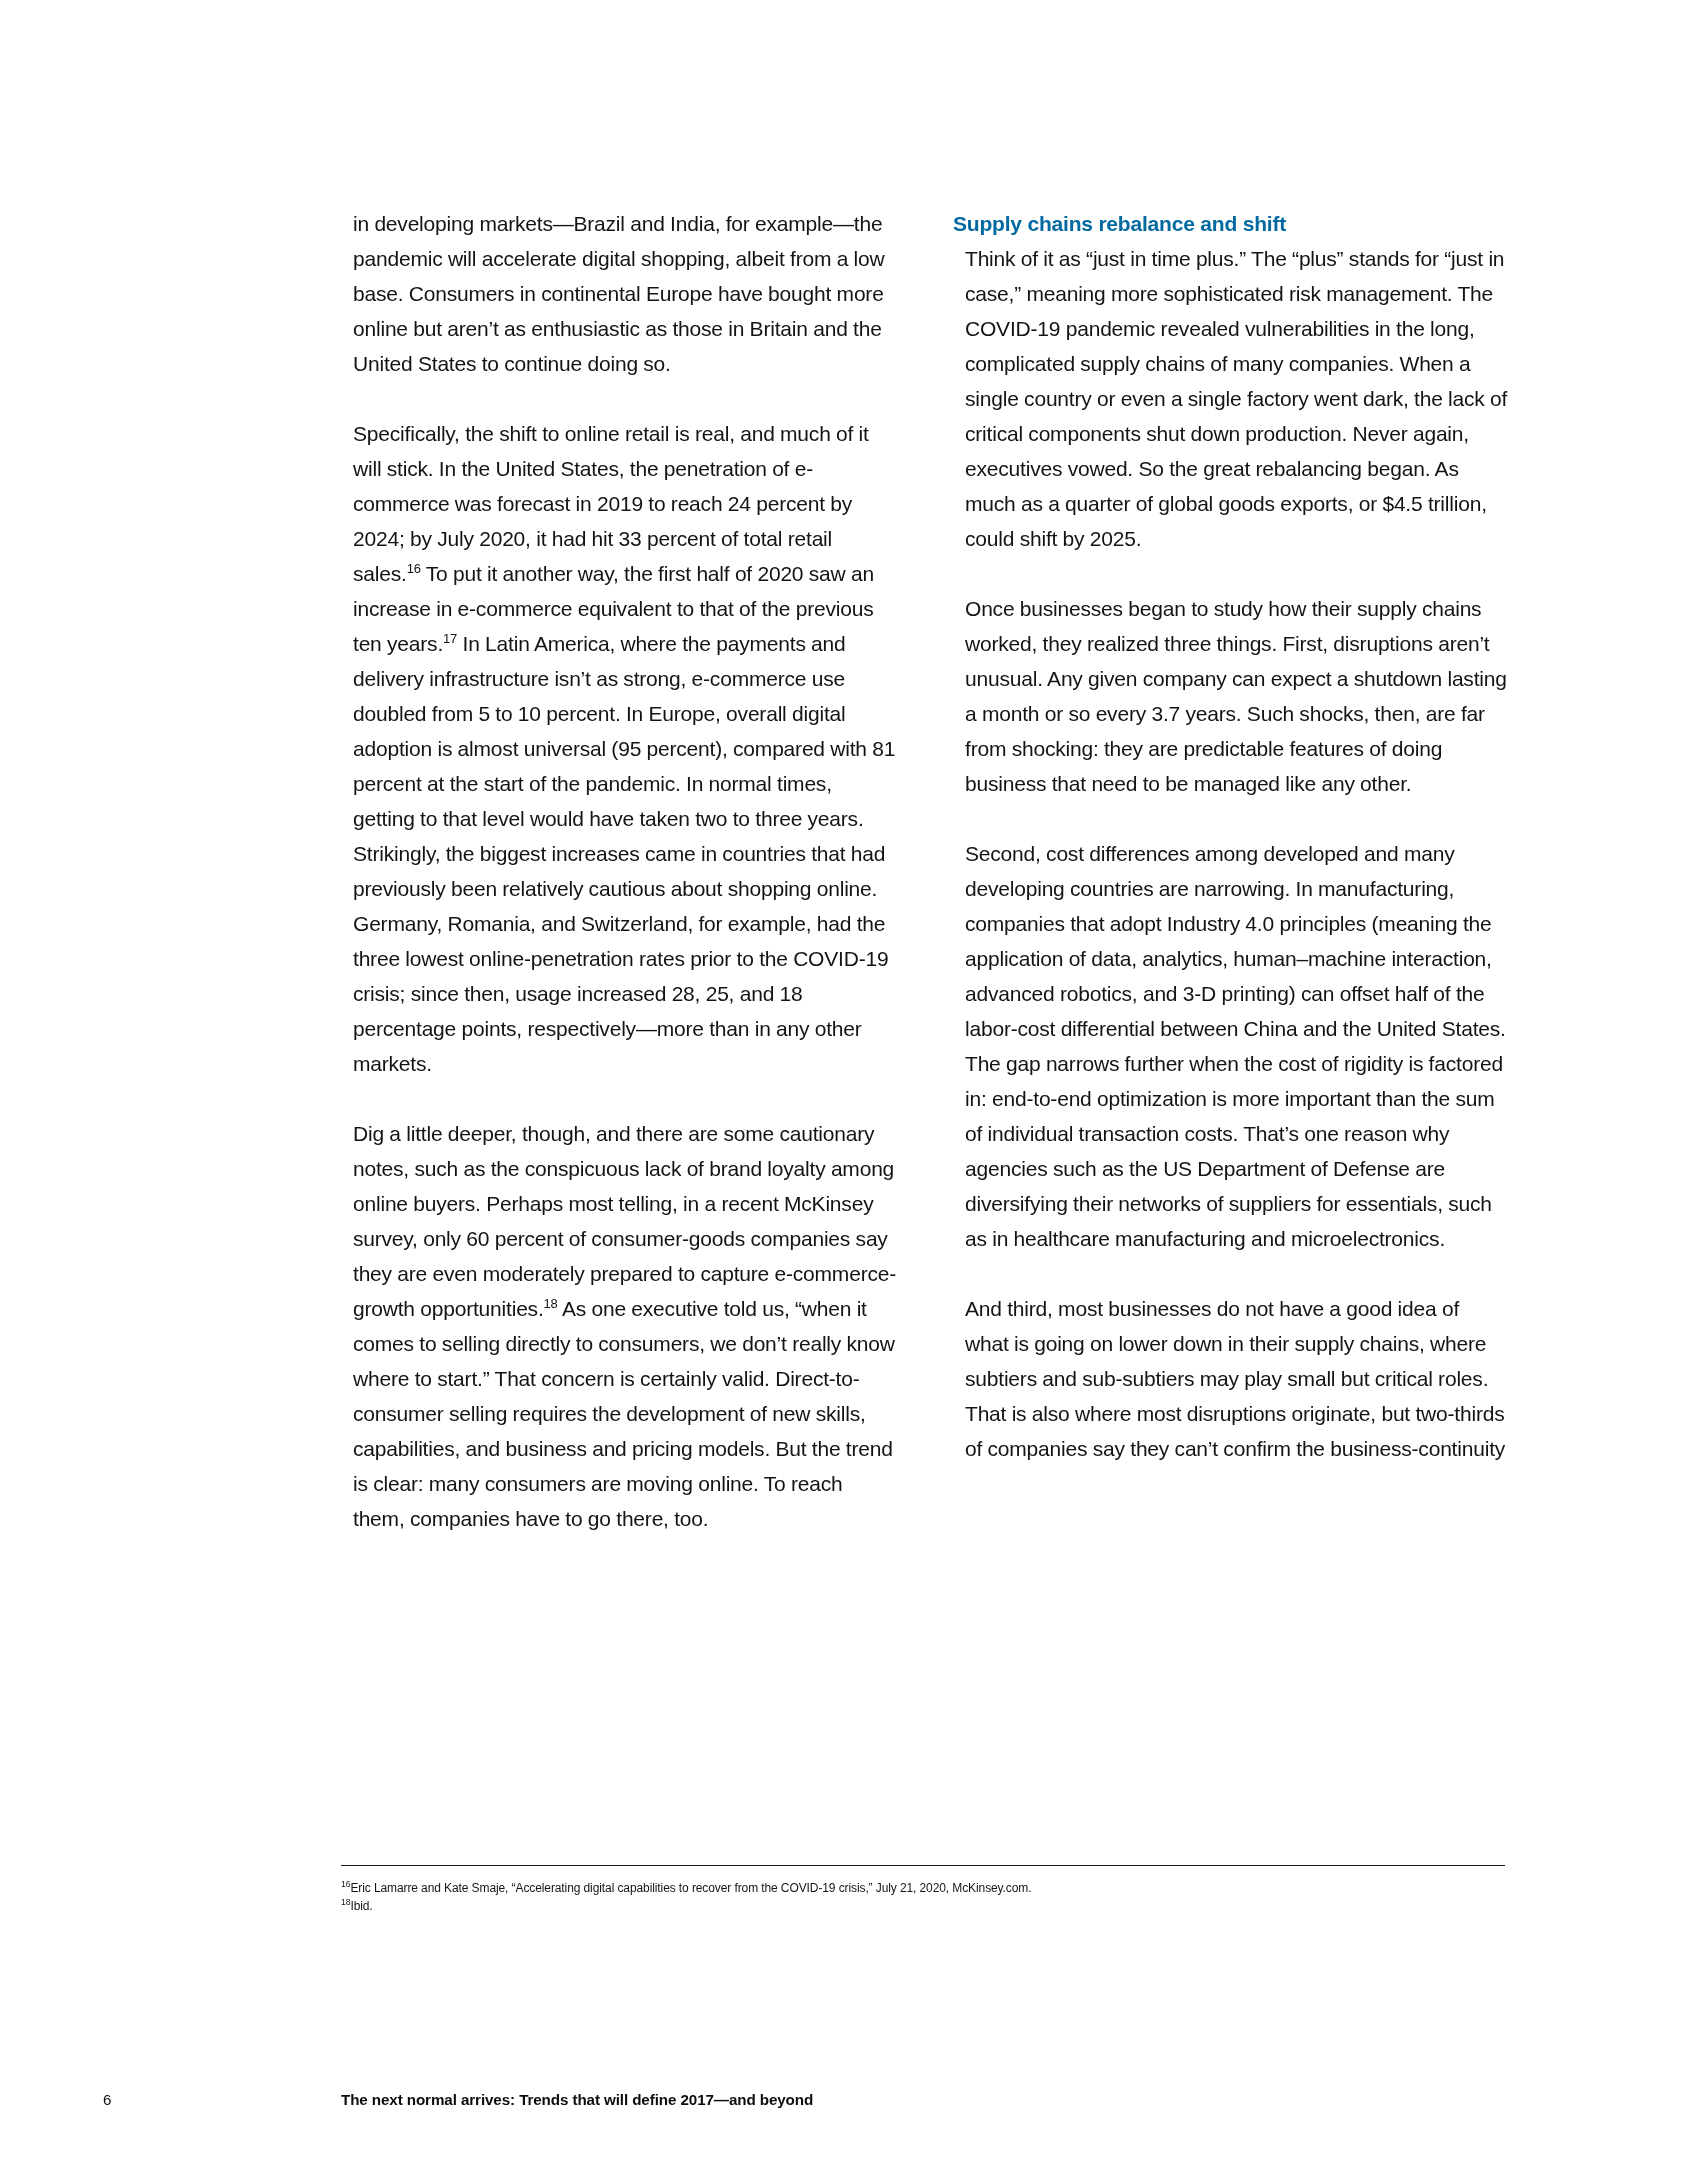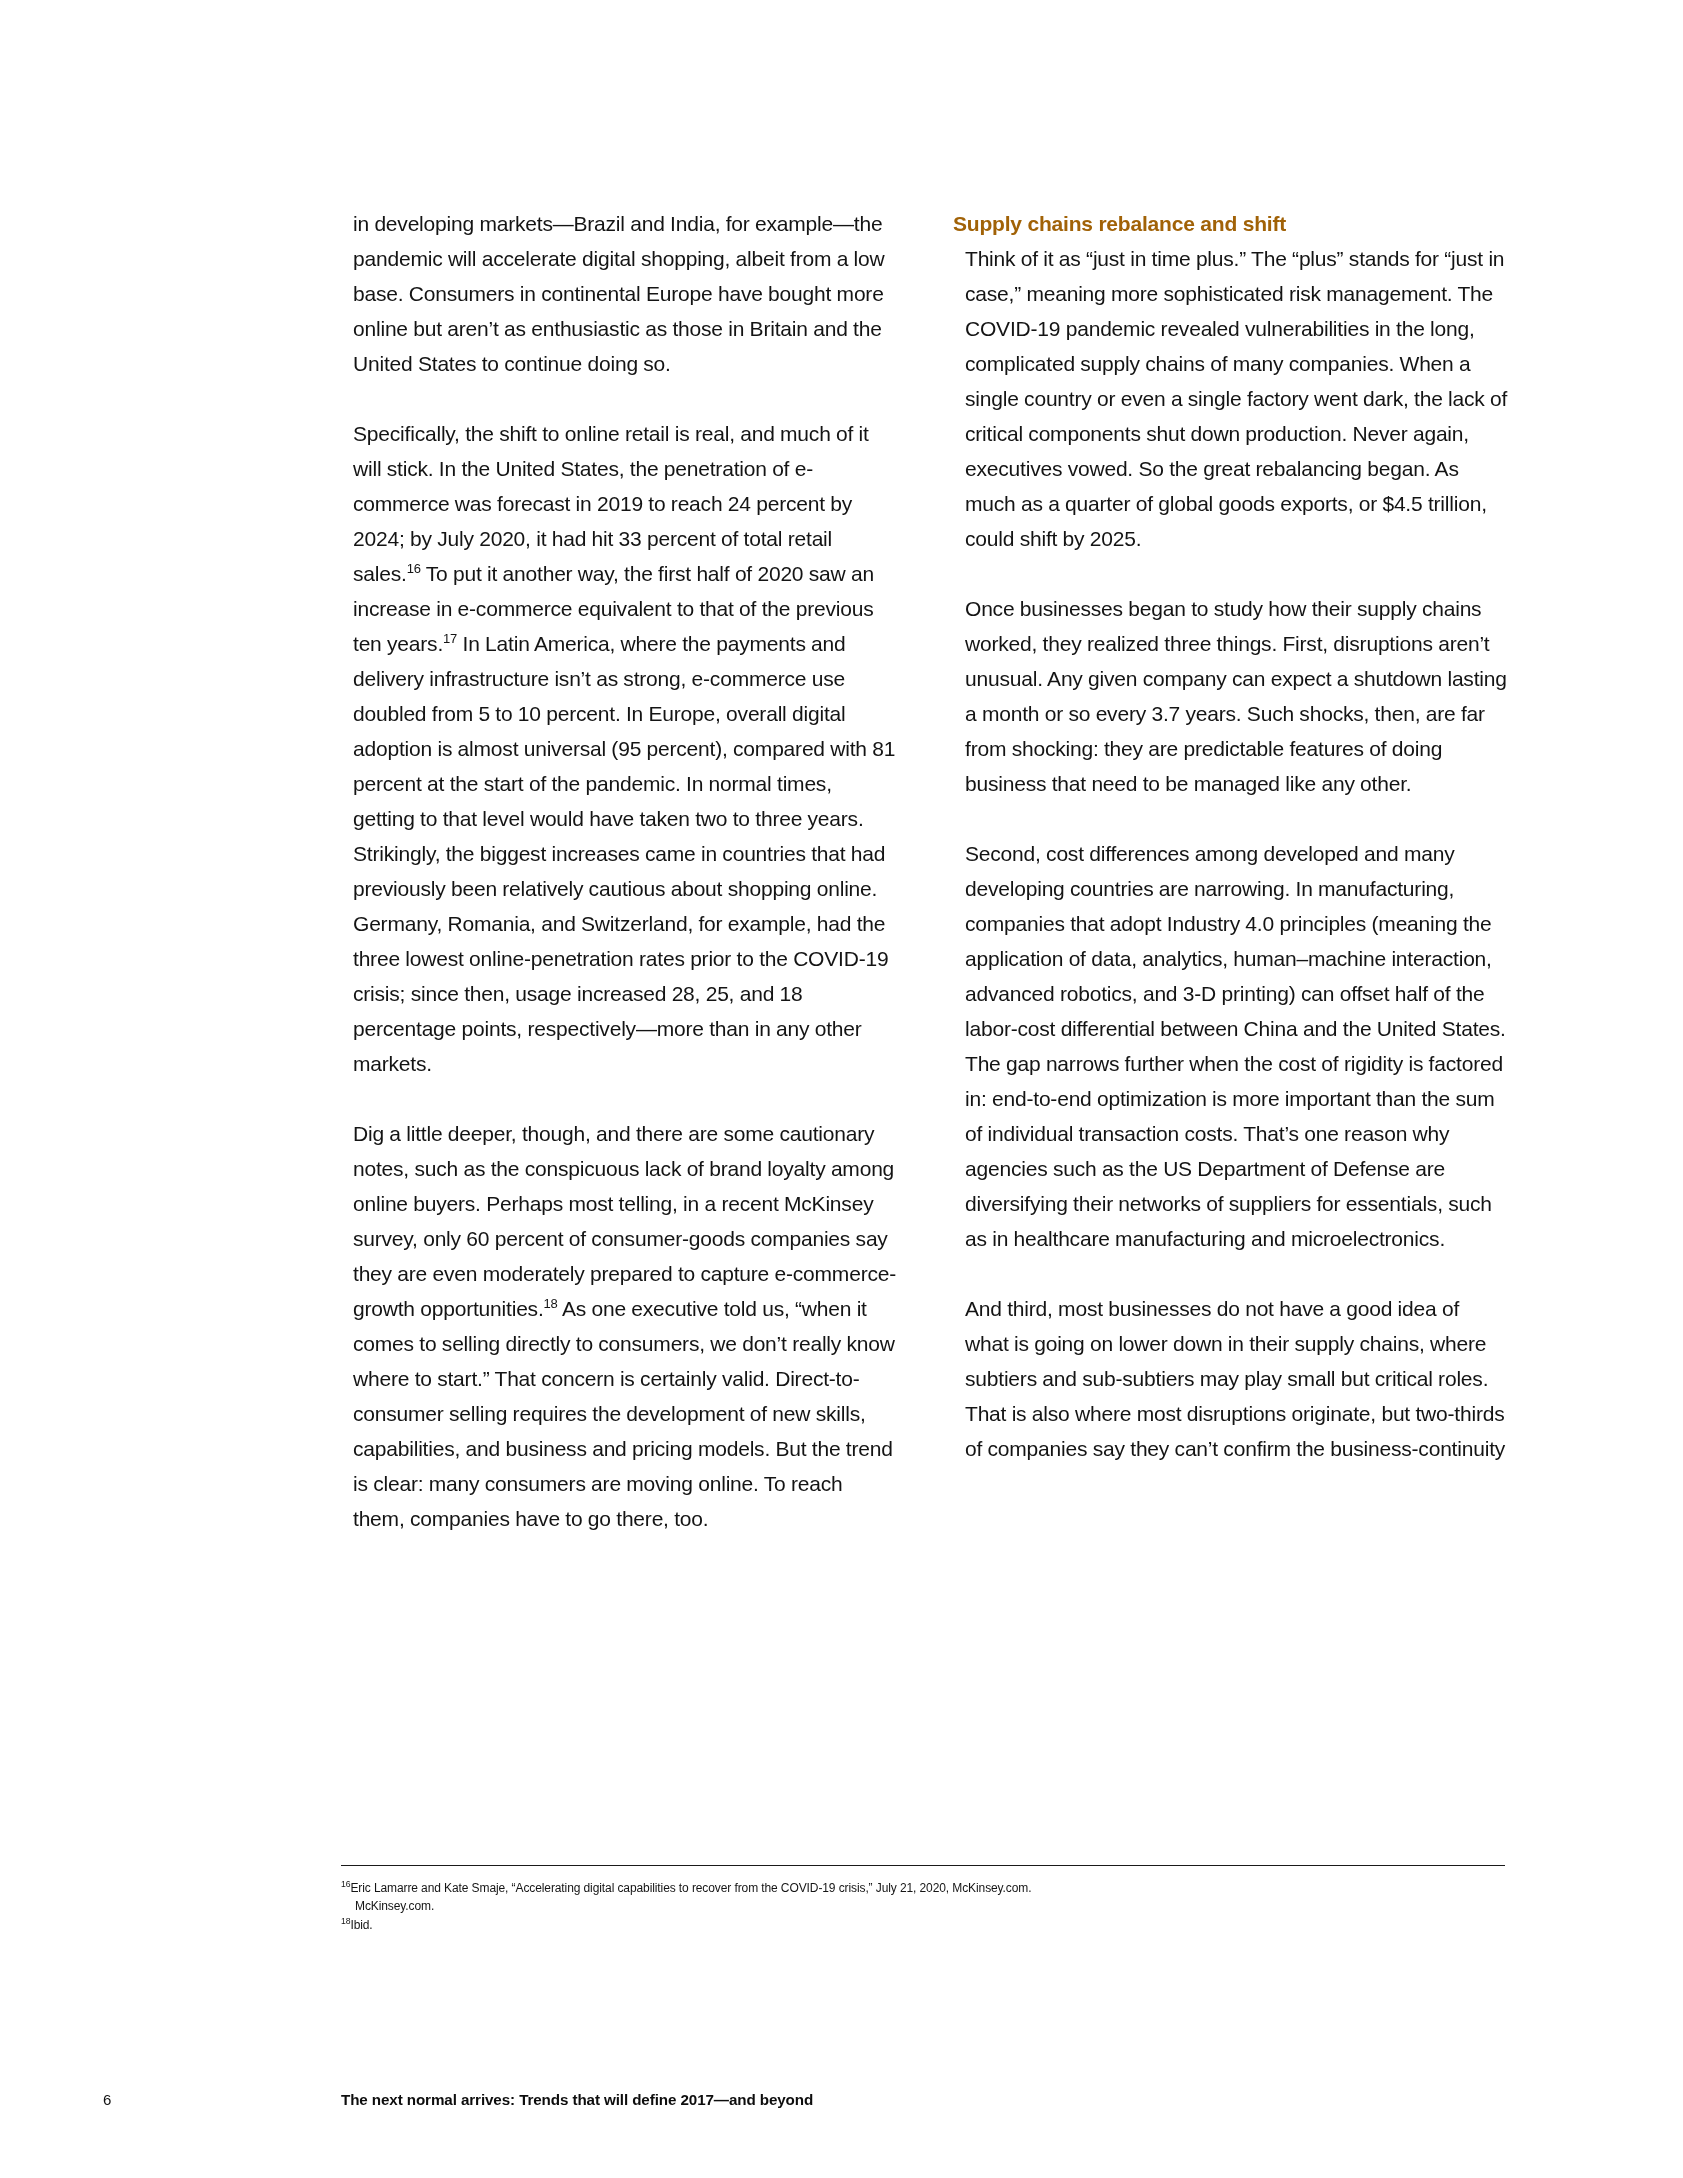--- a/index.html
+++ b/index.html
@@ -33,21 +33,21 @@
   }
   .column {
     width: 555px;
   }
   .col-heading {
     font-size: 21px;
     font-weight: bold;
     letter-spacing: -0.2px;
     line-height: 35px;
     margin: 0 0 0 0;
-    color: #a16207;
+    color: #0369a1;
   }
   p.para {
     font-size: 21px;
     line-height: 35px;
     letter-spacing: -0.2px;
     margin: 0 0 35px 12px;
     color: #141414;
     word-spacing: -0.2px;
   }
   p.para:last-child { margin-bottom: 0; }
@@ -139,21 +139,20 @@
     </div>
 
   </div>
 
   <div id="footnotes">
     <div id="footnote-rule"></div>
 
     <p class="footnote"><sup>16</sup><span>Eric Lamarre and Kate Smaje, “Accelerating digital capabilities to recover from the COVID-19 crisis,” July 21, 2020, McKinsey.com.</span></p>
 
 
-    <p class="footnote footnote-cont">McKinsey.com.</p>
 
     <p class="footnote"><sup>18</sup><span>Ibid.</span></p>
   </div>
 
   <div id="page-footer">
     <span id="page-number">6</span>
     <span id="footer-title">The next normal arrives: Trends that will define 2017—and beyond</span>
   </div>
 
 </div>

